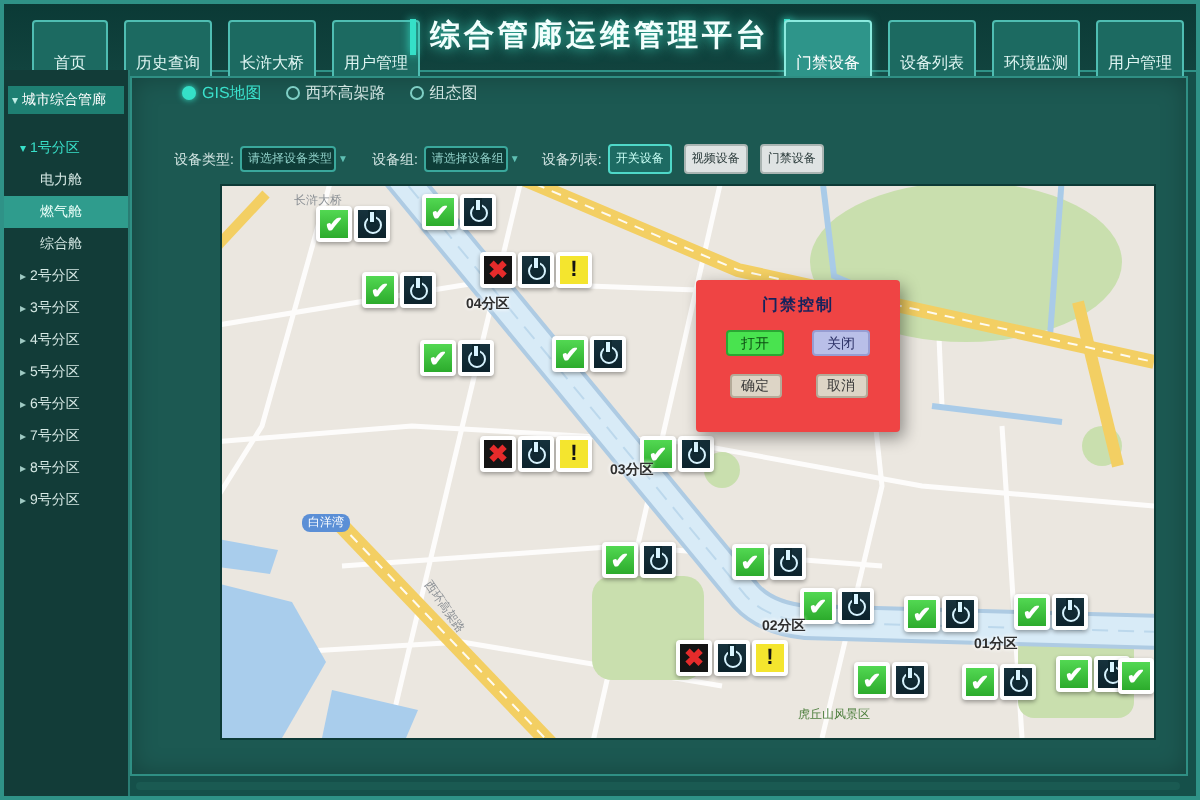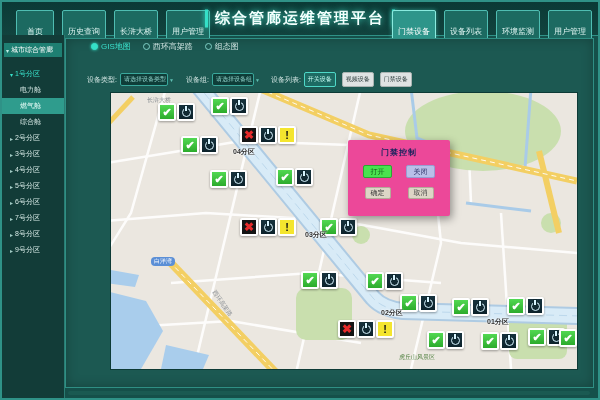--- a/index.html
+++ b/index.html
@@ -66,21 +66,21 @@
   .ic{width:18px;height:18px;border:2px solid #fff;border-radius:2px;box-sizing:border-box;
     display:flex;align-items:center;justify-content:center;flex:none;}
   .ic.check{background:linear-gradient(#52d852,#2cab2c);color:#fff;font-size:11px;font-weight:bold;}
   .ic.xmark{background:#141414;color:#e62b2b;font-size:12px;font-weight:bold;}
   .ic.warn{background:#f4e52e;color:#141414;font-size:11px;font-weight:900;border-color:#fff;}
   .ic.power{background:linear-gradient(#16323d,#0c222b);}
   .pw{width:9px;height:9px;border:1.5px solid #d8f4ff;border-radius:50%;position:relative;box-sizing:border-box;}
   .pw::after{content:"";position:absolute;left:50%;top:-3px;width:2px;height:5px;background:#d8f4ff;
     transform:translateX(-50%);box-shadow:0 0 0 1px #0e2830;}
   
-  .dialog{position:absolute;left:237px;top:47px;width:102px;height:76px;background:#ec4899;
+  .dialog{position:absolute;left:237px;top:47px;width:102px;height:76px;background:#ef4444;
     box-shadow:2px 3px 8px rgba(0,0,0,.4);border-radius:2px;}
   .dlg-title{text-align:center;padding-top:7px;font-size:8px;font-weight:bold;color:#15235c;letter-spacing:1px;}
   .dlg-row{display:flex;justify-content:space-around;padding:0 8px;}
   .dlg-row.r1{margin-top:7px;}
   .dlg-row.r2{margin-top:9px;}
   .dbtn{width:29px;height:13px;font-size:7px;display:flex;align-items:center;justify-content:center;
     border-radius:2px;cursor:pointer;box-sizing:border-box;}
   .dbtn.open{background:#49e34f;border:1px solid #2aa733;color:#0c4d12;}
   .dbtn.close{background:#b9bfe8;border:1px solid #979dd2;color:#2c3166;}
   .dbtn.plain{background:#ddd5c6;border:1px solid #b4ab99;color:#3a3a3a;width:26px;height:12px;}

